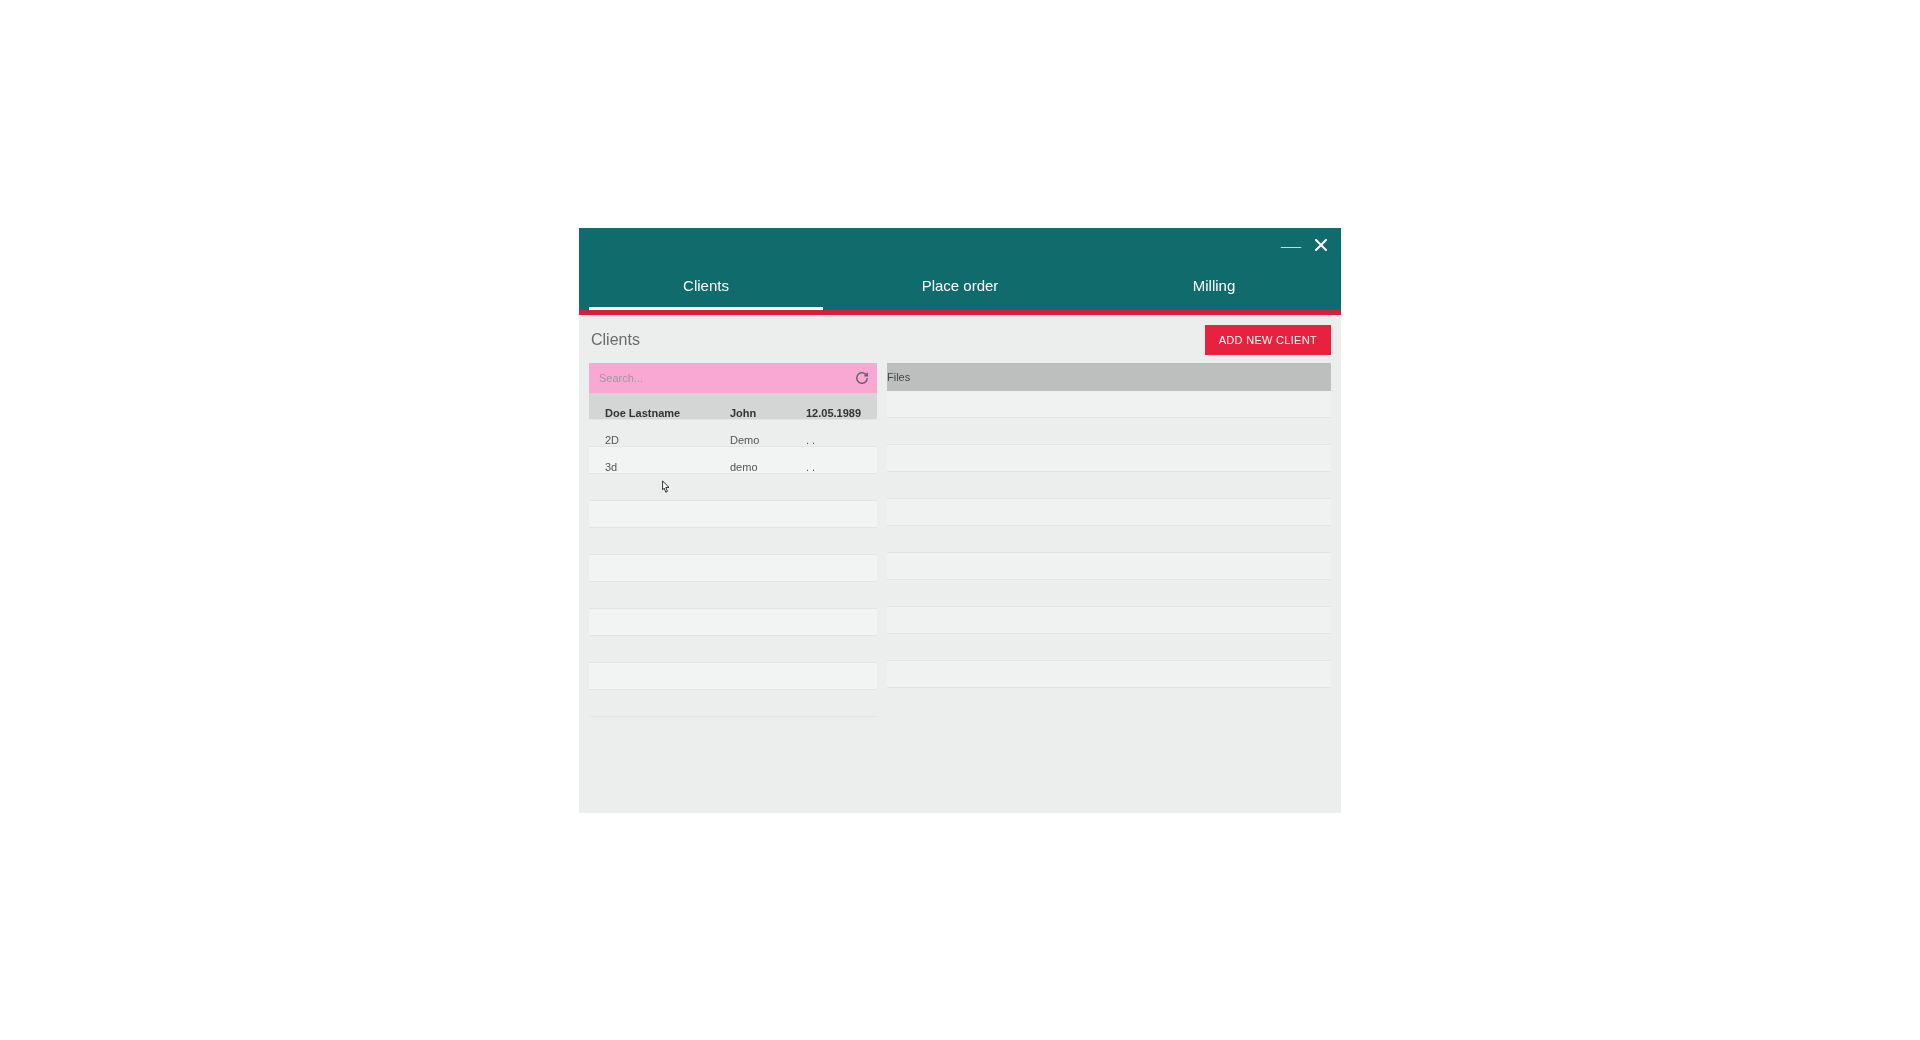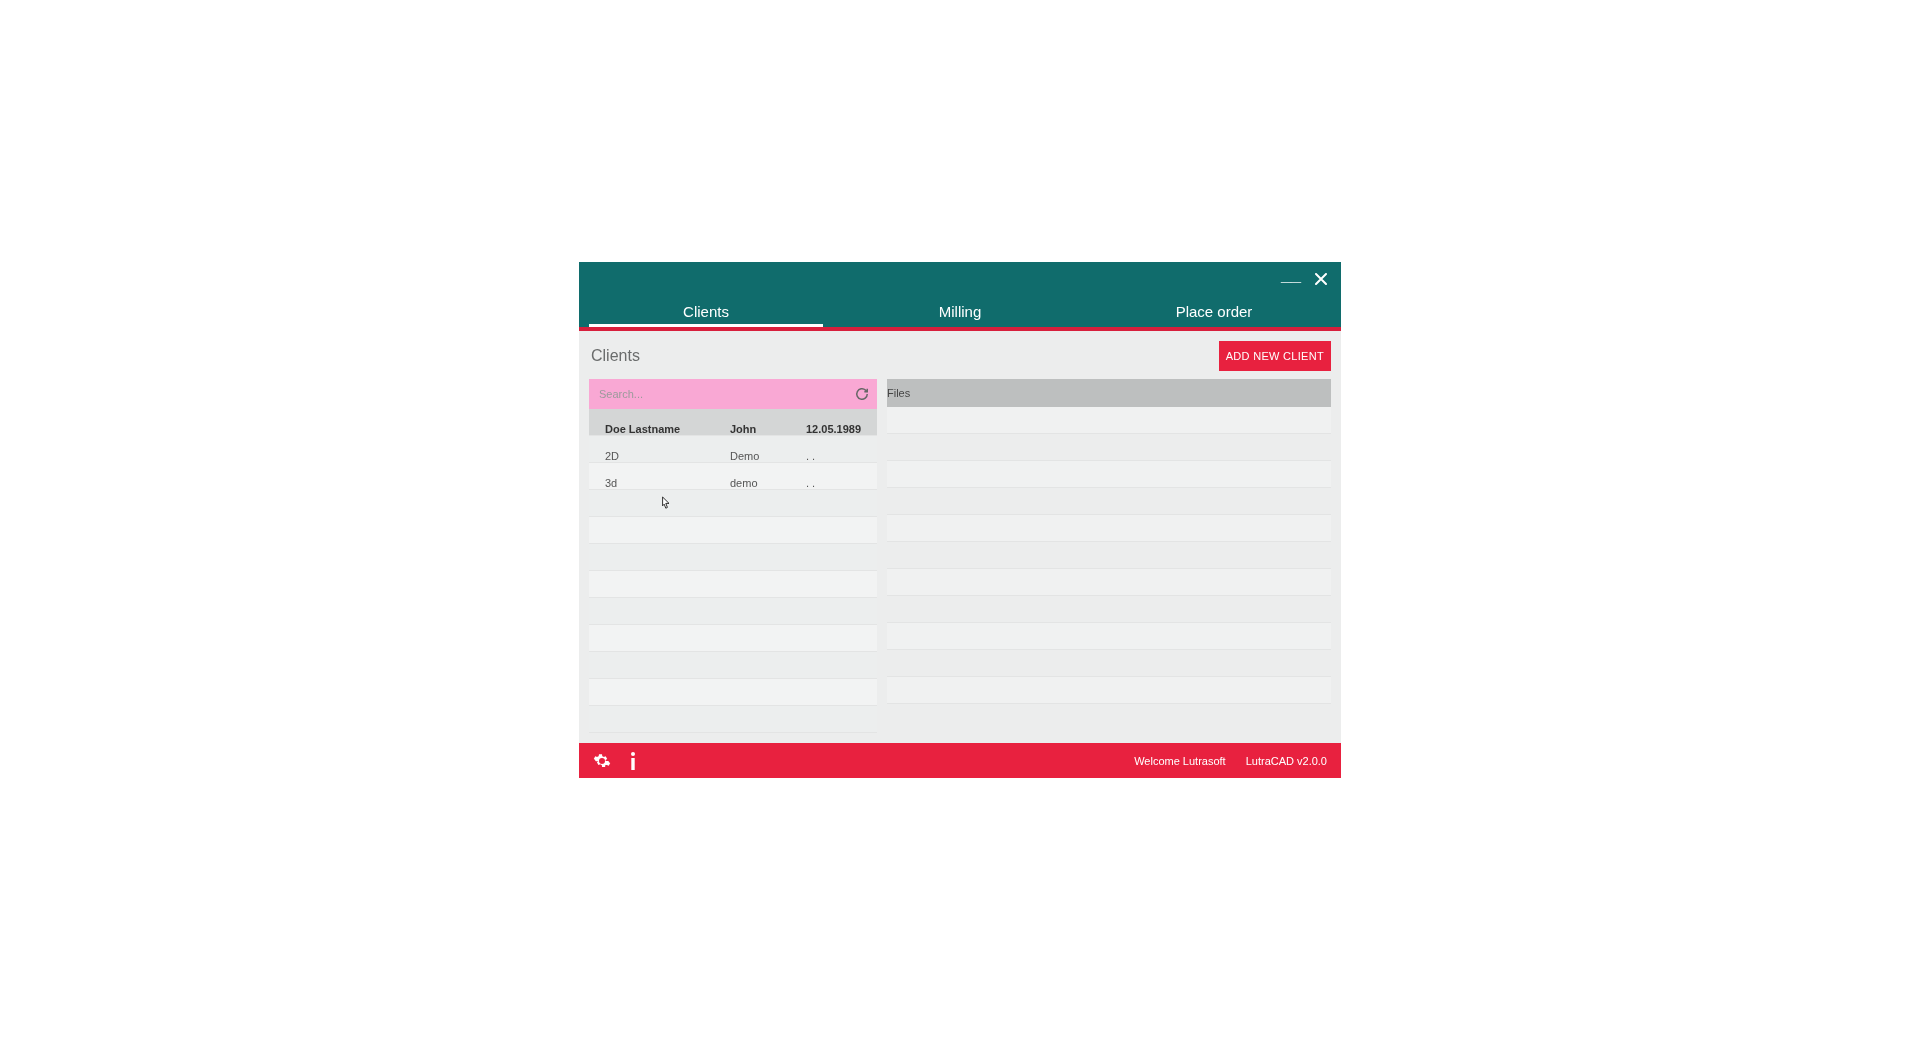--- a/index.html
+++ b/index.html
@@ -7,21 +7,21 @@
     display: flex;
     justify-content: center;
     align-items: center;
     min-height: 100vh;
     background: #fff;
     font-family: Arial, Helvetica, sans-serif;
     font-size: 12px;
   }
   .window {
     width: 762px;
-    height: 516px;
+    height: 585px;
     background: #eceded;
     display: flex;
     flex-direction: column;
     overflow: hidden;
   }
   
   .header {
     background: #106c6c;
     height: 82px;
     display: flex;
@@ -95,21 +95,21 @@
     font-size: 16px;
     font-weight: 400;
   }
   .btn {
     border: none;
     color: #fff;
     font-size: 11px;
     letter-spacing: 0.3px;
     height: 30px;
     cursor: pointer;
-    padding: 0 7px;
+    padding: 0 14px;
   }
   .btn-red { background: #e8213f; }
   .btn-teal { background: #106c6c; }
 
   .panels {
     flex: 1;
     display: flex;
     gap: 10px;
     min-height: 0;
   }
@@ -258,22 +258,22 @@
     <div class="titlebar">
       <div class="min-btn">__</div>
       <div class="close-btn">
         <svg width="12" height="12" viewBox="0 0 12 12">
             <path d="M1 1 L11 11 M11 1 L1 11" stroke="#fff" stroke-width="2" stroke-linecap="round"></path>
           </svg>
       </div>
     </div>
     <div class="tabs">
       <div class="tab active">Clients</div>
+      <div class="tab">Place order</div>
       <div class="tab">Milling</div>
-      <div class="tab">Place order</div>
     </div>
   </div>
   <div class="red-strip"></div>
 
   <div class="body">
     <div class="body-header">
       <div class="page-title">Clients</div>
       <button class="btn btn-red">ADD NEW CLIENT</button>
     </div>
 
@@ -338,33 +338,14 @@
           <div class="file-row"></div>
           <div class="file-row"></div>
           <div class="file-row"></div>
           <div class="file-row"></div>
         </div>
       </div>
 
     </div>
   </div>
 
-  <div class="footer">
-    <div class="footer-left">
-      <div class="footer-icon">
-        <svg width="18" height="18" viewBox="0 0 24 24" fill="#fff">
-            <path d="M12 8a4 4 0 1 0 0 8 4 4 0 0 0 0-8zm9 4a7 7 0 0 1-.1 1.2l2.1 1.6-2 3.4-2.5-1a7 7 0 0 1-2 .1l-.4 2.7h-4l-.4-2.7a7 7 0 0 1-2-1.1l-2.5 1-2-3.4 2.1-1.6A7 7 0 0 1 3 12a7 7 0 0 1 .1-1.2L1 9.2l2-3.4 2.5 1a7 7 0 0 1 2-1.1L8 3h4l.4 2.7a7 7 0 0 1 2 1.1l2.5-1 2 3.4-2.1 1.6c.1.4.1.8.1 1.2z"></path>
-          </svg>
-      </div>
-      <div class="footer-icon">
-        <svg width="16" height="20" viewBox="0 0 8 20" fill="#fff">
-            <circle cx="4" cy="3" r="2"></circle>
-            <rect x="2.3" y="7" width="3.4" height="12"></rect>
-          </svg>
-      </div>
-    </div>
-    <div class="footer-right">
-      <span>Welcome Lutrasoft</span>
-      <span>LutraCAD v2.0.0</span>
-    </div>
-  </div>
 
 </div>
 
 </body></html>

